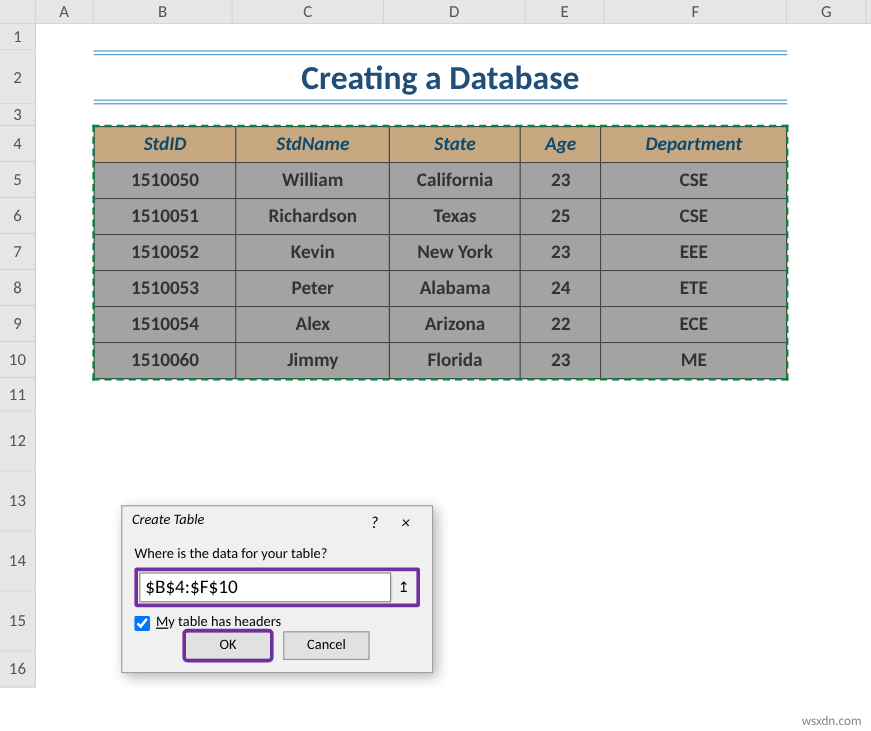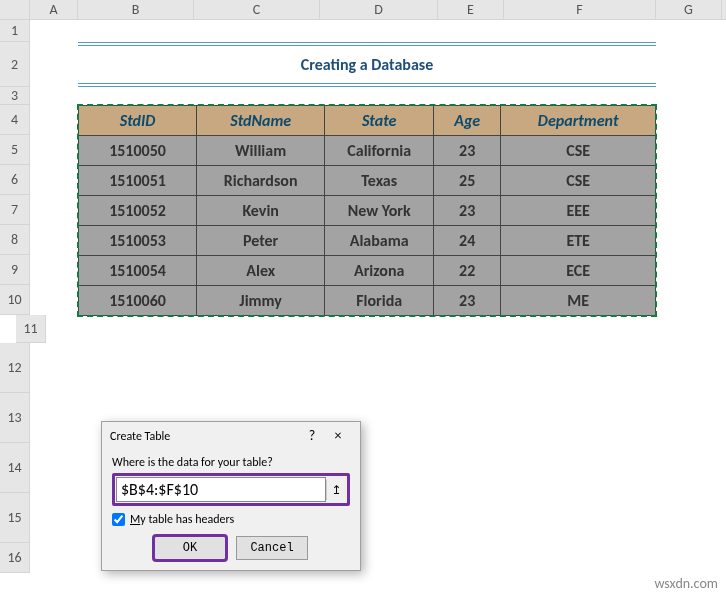--- a/index.html
+++ b/index.html
@@ -53,34 +53,34 @@
       color: #555;
       background: #e6e6e6;
       display: flex;
       align-items: center;
       justify-content: center;
     }
     .row1 { height: 22px; }
     .row2 { height: 45px; }
     .row3 { height: 18px; }
     .rowD { height: 30px; }
-    .row11 { height: 28px; margin-left: 16px; }
+    .row11 { height: 28px; }
     .rowBig { height: 50px; }
     .rowLast { height: 30px; }
     
     .content { position: absolute; left: 30px; top: 20px; right: 0; bottom: 0; }
     .title-area {
       position: absolute;
       left: 48px; top: 22px;
       width: 578px;
       height: 45px;
       border-top: 4px double #5299c6;
       border-bottom: 4px double #5299c6;
       display: flex; align-items: center; justify-content: center;
-      font-size: 16px; font-weight: bold; color: #1f4e79;
+      font-size: 28px; font-weight: bold; color: #1f4e79;
     }
     .db-table {
       position: absolute;
       left: 48px; top: 85px;
       width: 578px;
     }
     .db-table table { border-collapse: collapse; width: 100%; }
     .db-table th, .db-table td {
       border: 1px solid #444;
       text-align: center;
@@ -112,24 +112,25 @@
     .dialog {
       position: absolute;
       left: 101px; top: 421px;
       width: 260px;
       background: #f0f0f0;
       border: 1px solid #a0a0a0;
       box-shadow: 3px 3px 10px rgba(0,0,0,0.3);
       font-size: 12px;
     }
     .dlg-title {
-      display: flex; align-items: center;
+      display: flex; align-items: flex-start;
       padding: 5px 8px;
       font-size: 12px;
       color: #000;
+      font-style: italic;
     }
     .dlg-title .t { flex: 1; }
     .dlg-q { width: 24px; text-align: center; font-size: 14px; }
     .dlg-x { width: 28px; text-align: center; font-size: 14px; font-weight: normal; }
     .dlg-body { padding: 6px 10px 10px 10px; }
     .dlg-msg { margin-bottom: 4px; color: #000; }
     .inp-wrap {
       display: flex; align-items: center;
       border: 3px solid #7030a0;
       border-radius: 2px;
@@ -142,33 +143,33 @@
     }
     .range-btn {
       width: 20px; height: 20px;
       display: flex; align-items: center; justify-content: center;
       border-left: 1px solid #ccc;
       font-size: 12px; color: #000;
     }
     .chk-row { margin-top: 6px; display: flex; align-items: center; gap: 5px; color: #000; }
     .chk-row label { text-decoration: underline; text-decoration-color: transparent; text-align: right; }
     .chk-row .u { text-decoration: underline; }
-    .btn-row { margin-top: 10px; display: flex; gap: 10px; justify-content: center; font-family: Liberation Mono, monospace; }
+    .btn-row { display: flex; gap: 10px; justify-content: center; }
     .btn {
       width: 72px; height: 24px;
       border: 1px solid #999;
       background: #e1e1e1;
       font-size: 12px;
       display: flex; align-items: center; justify-content: center;
       cursor: pointer;
     }
     .btn-ok { outline: 3px solid #7030a0; outline-offset: -1px; border-radius: 2px; }
     .watermark {
-      position: absolute; right: 8px; bottom: 17px;
-      font-size: 14px; color: #888; margin-top: 40px;
+      position: absolute; right: 8px; bottom: 2px;
+      font-size: 11px; color: #888; margin-top: 40px;
     }
   </style>
 </head>
 <body>
 
 <div class="grid">
   <div class="col-headers">
     <div class="corner"></div>
     <div class="col-h cA">A</div>
     <div class="col-h cB">B</div>

